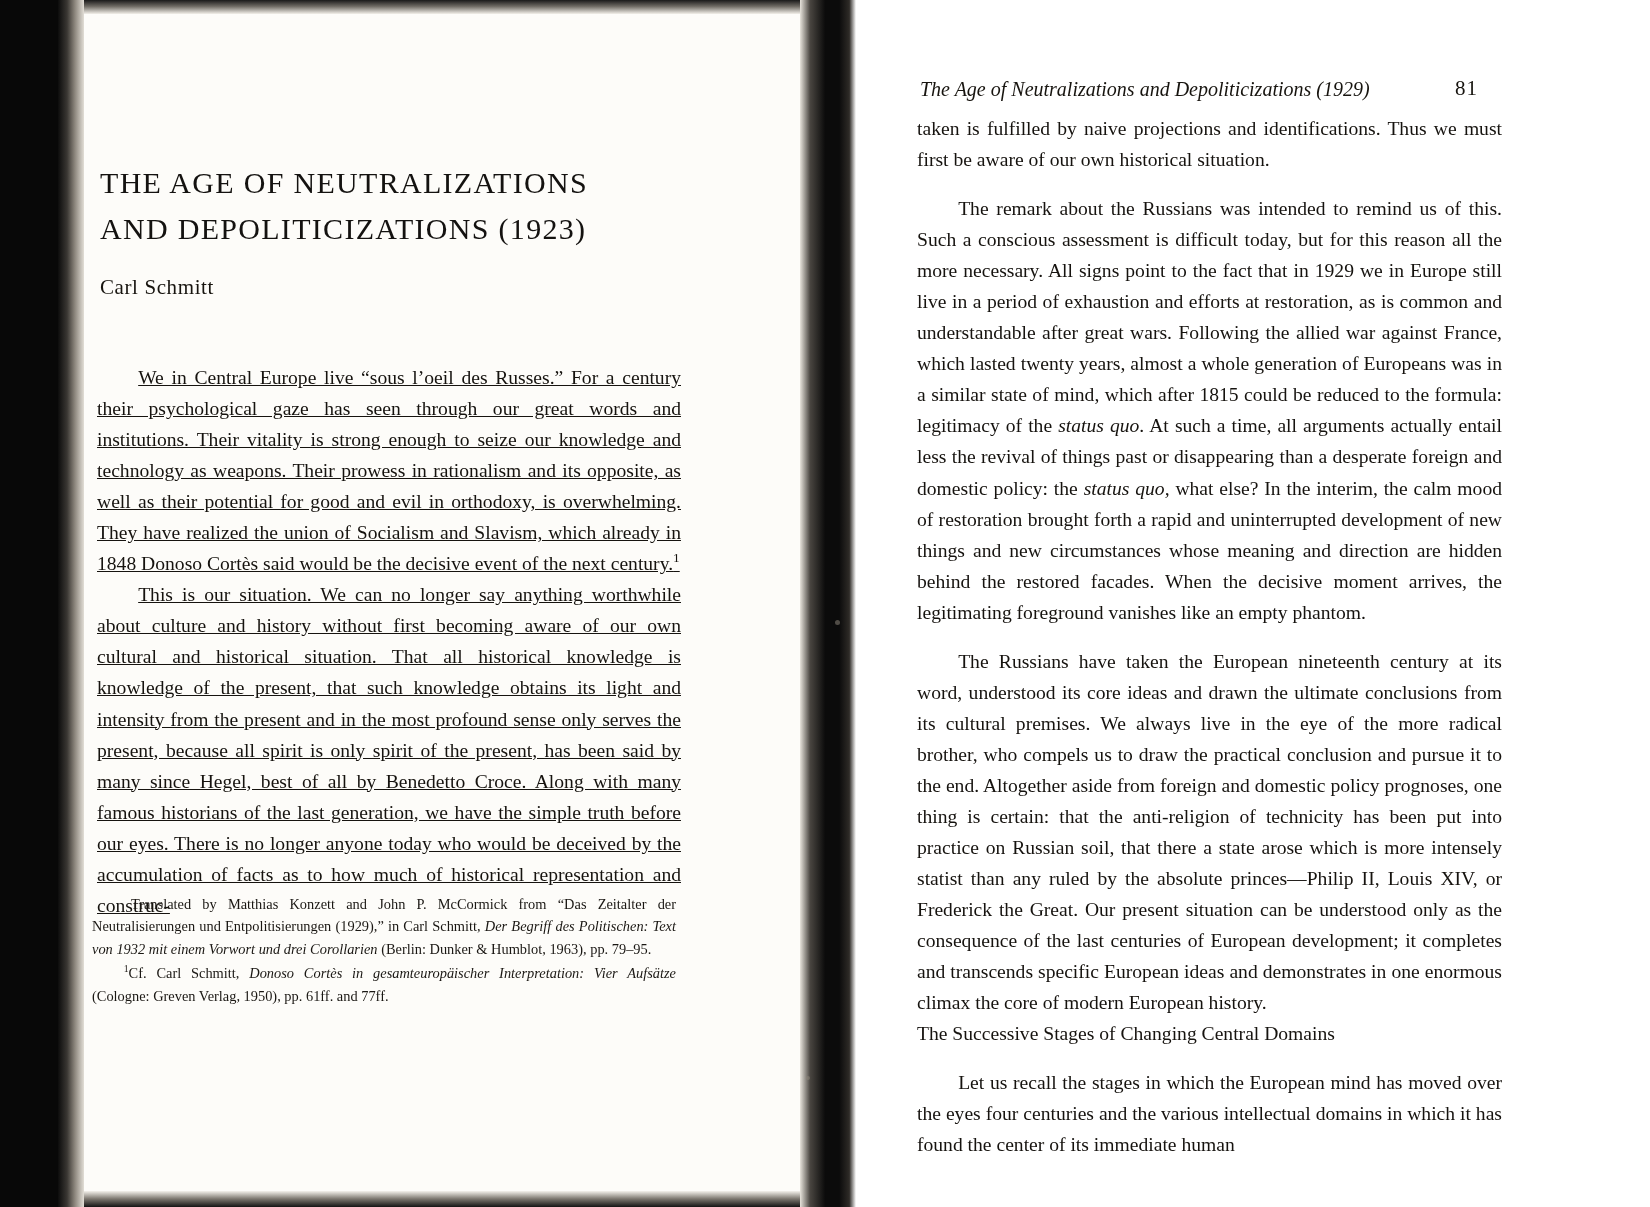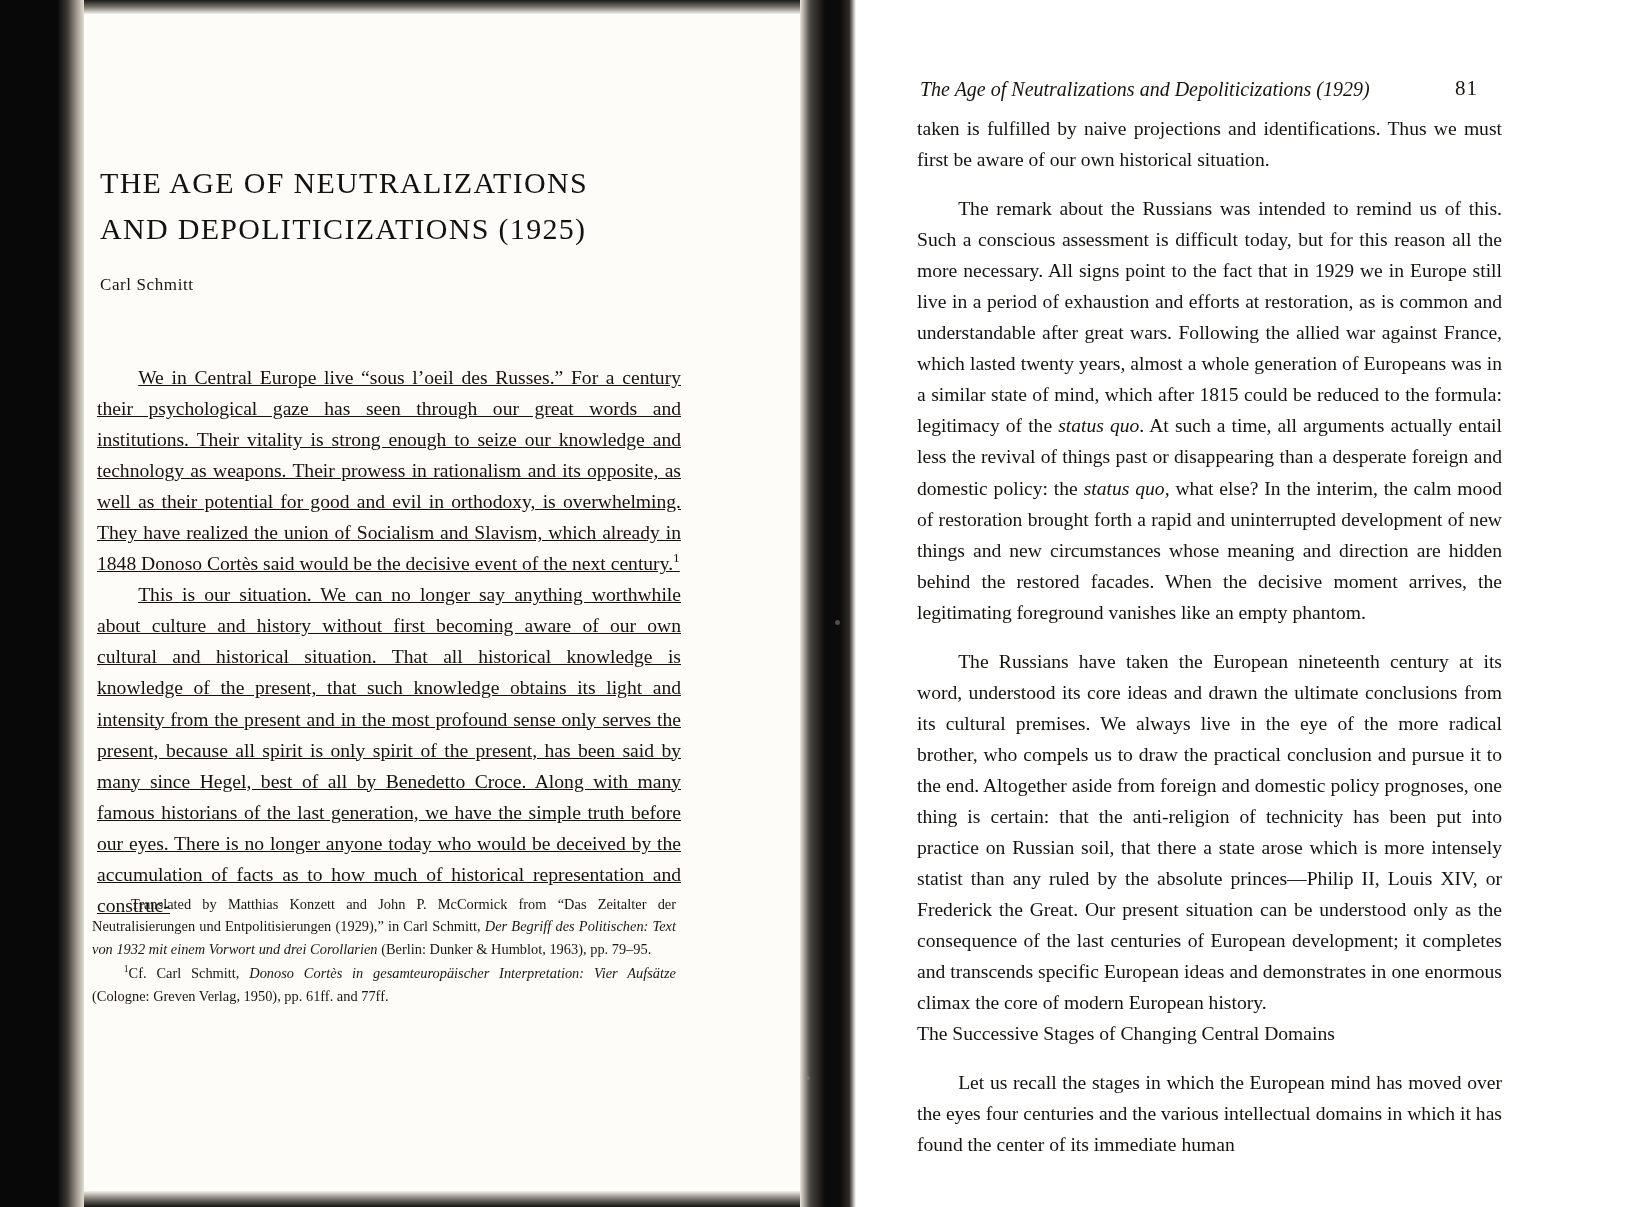--- a/index.html
+++ b/index.html
@@ -89,21 +89,21 @@
     line-height: 1.52;
     color: #141210;
     font-weight: 400;
   }
   .title .line { display: block; }
 
   .author {
     position: absolute;
     left: 100px;
     top: 275px;
-    font-size: 17px;
+    font-size: 21px;
     letter-spacing: .6px;
     color: #17140f;
   }
 
   .body-left {
     position: absolute;
     left: 97px;
     top: 362px;
     width: 584px;
     font-size: 19.6px;
@@ -179,21 +179,21 @@
   <div class="gutter-left-fade"></div>
   <div class="page-edge-top"></div>
   <div class="page-edge-bottom"></div>
   <div class="gutter-center"></div>
 
   <div class="speck" style="left:835px; top:620px; width:5px; height:5px;"></div>
   <div class="speck" style="left:806px; top:1076px; width:4px; height:4px;"></div>
 
   <h1 class="title">
     <span class="line">THE AGE OF NEUTRALIZATIONS</span>
-    <span class="line">AND DEPOLITICIZATIONS (1925)</span>
+    <span class="line">AND DEPOLITICIZATIONS (1923)</span>
   </h1>
 
   <div class="author">Carl Schmitt</div>
 
   <div class="body-left">
     <p>
       <span>We in Central Europe live “sous l’oeil des Russes.” For a century their psychological gaze has seen through our great words and institutions. Their vitality is strong enough to seize our knowledge and technology as weapons. Their prowess in rationalism and its opposite, as well as their potential for good and evil in orthodoxy, is overwhelming. They have realized the union of Socialism and Slavism, which already in 1848 Donoso Cortès said would be the decisive event of the next century.</span><sup>1</sup>
     </p>
     <p>This is our situation. We can no longer say anything worthwhile about culture and history without first becoming aware of our own cultural and historical situation. That all historical knowledge is knowledge of the present, that such knowledge obtains its light and intensity from the present and in the most profound sense only serves the present, because all spirit is only spirit of the present, has been said by many since Hegel, best of all by Benedetto Croce. Along with many famous historians of the last generation, we have the simple truth before our eyes. There is no longer anyone today who would be deceived by the accumulation of facts as to how much of historical representation and construc-</p>
   </div>

